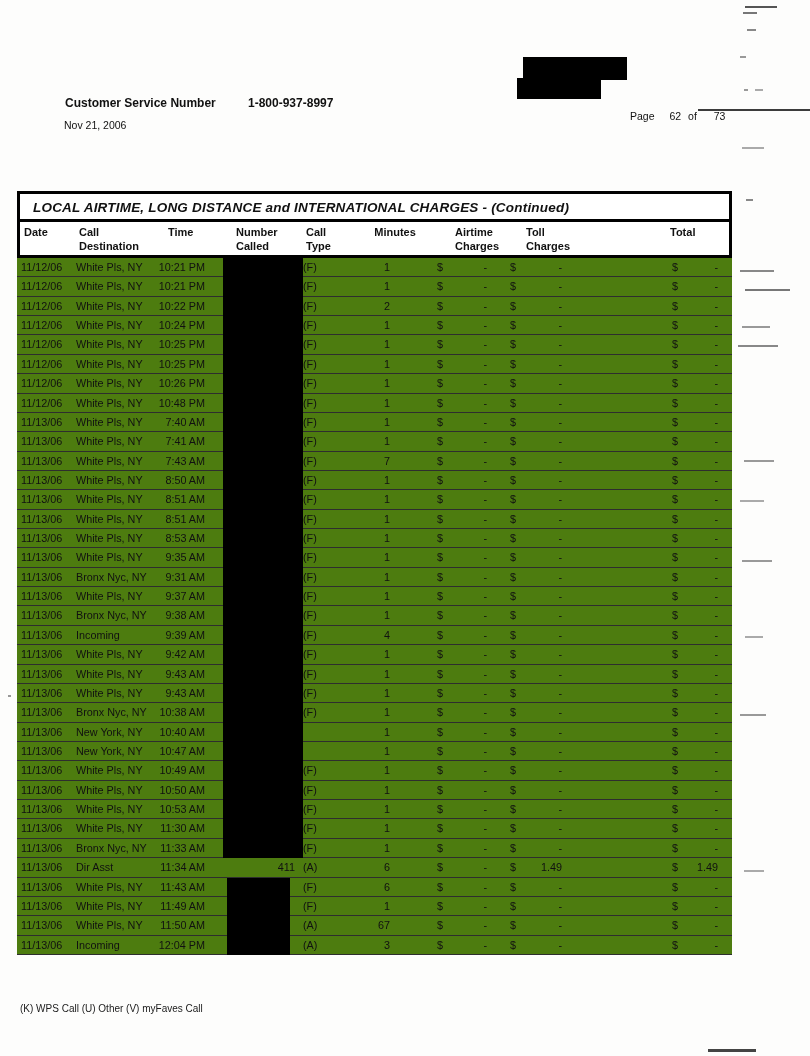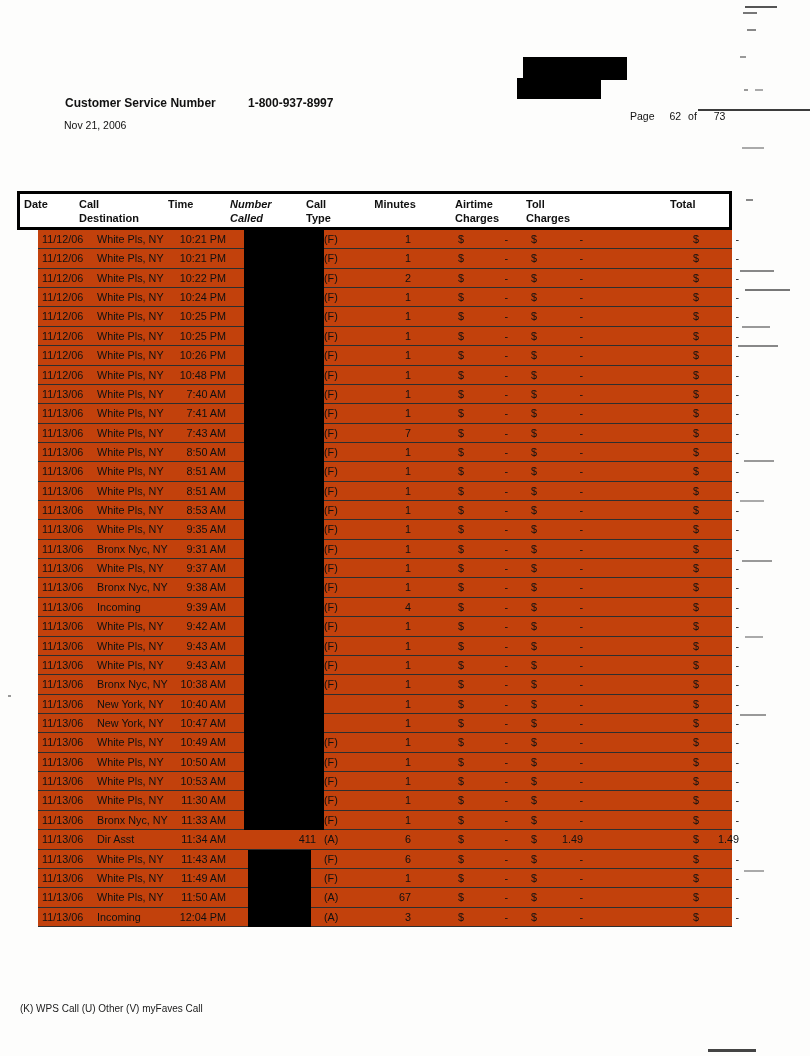--- a/index.html
+++ b/index.html
@@ -30,28 +30,28 @@
     border-bottom:3px solid #000;
     height:28px;box-sizing:border-box;
     font-size:13.5px;font-weight:bold;font-style:italic;
     padding:6px 0 0 13px;letter-spacing:.2px;
   }
   .head-row{position:relative;height:33px;font-size:11px;font-weight:bold;line-height:13.5px;}
   .hc{position:absolute;top:4px;}
   .h-date{left:4px;}
   .h-dest{left:59px;}
   .h-time{left:148px;}
-  .h-num{left:210px;font-style:italic;}
+  .h-num{left:216px;}
   .h-type{left:286px;}
   .h-min{left:350px;width:50px;text-align:center;}
   .h-air{left:435px;}
   .h-toll{left:506px;}
   .h-total{left:650px;width:46px;text-align:left;}
 
-  .rows{position:relative;background:#c2410c;margin-left:21px;}
+  .rows{position:relative;background:#4d7c0f;}
   .row{position:relative;height:19.36px;border-bottom:1.6px solid #2e2e2e;font-size:10.8px;box-sizing:border-box;}
   .c{position:absolute;top:3px;white-space:nowrap;}
   .cd{left:4px;}
   .cdest{left:59px;}
   .ctime{left:100px;width:88px;text-align:right;}
   .cnum{left:210px;width:68px;text-align:right;}
   .ctype{left:286px;}
   .cmin{left:330px;width:43px;text-align:right;}
   .cur-a{left:420px;}
   .val-a{left:435px;width:35px;text-align:right;}
@@ -108,20 +108,21 @@
 
   <div class="page-info">
     <span>Page</span>
     <span class="pi-num" style="margin-left:8px;">62</span>
     <span>of</span>
     <span class="pi-total">73</span>
   </div>
 
   <div class="billtable">
     <div class="table-top">
+      <div class="title-row">LOCAL AIRTIME, LONG DISTANCE and INTERNATIONAL CHARGES  - (Continued)</div>
       <div class="head-row">
         <div class="hc h-date">Date</div>
         <div class="hc h-dest">
           <div>Call</div>
           <div>Destination</div>
         </div>
         <div class="hc h-time">Time</div>
         <div class="hc h-num">
           <div>Number</div>
           <div>Called</div>

